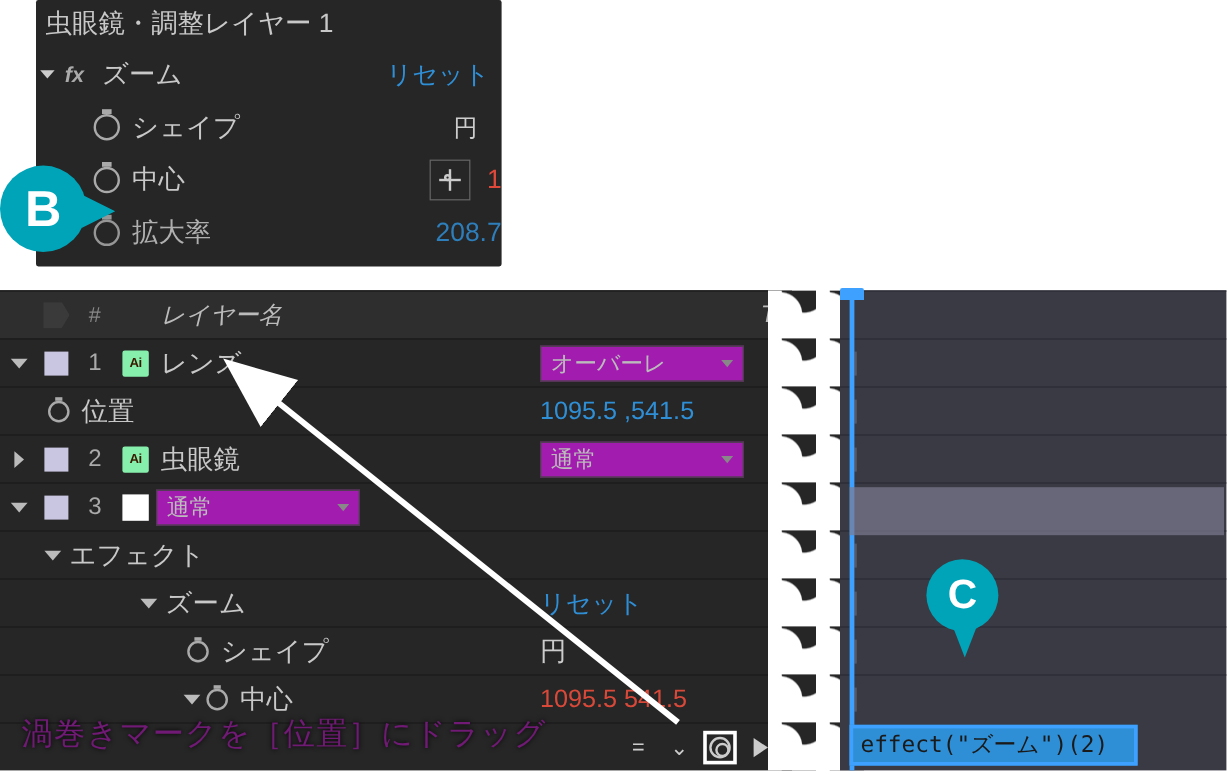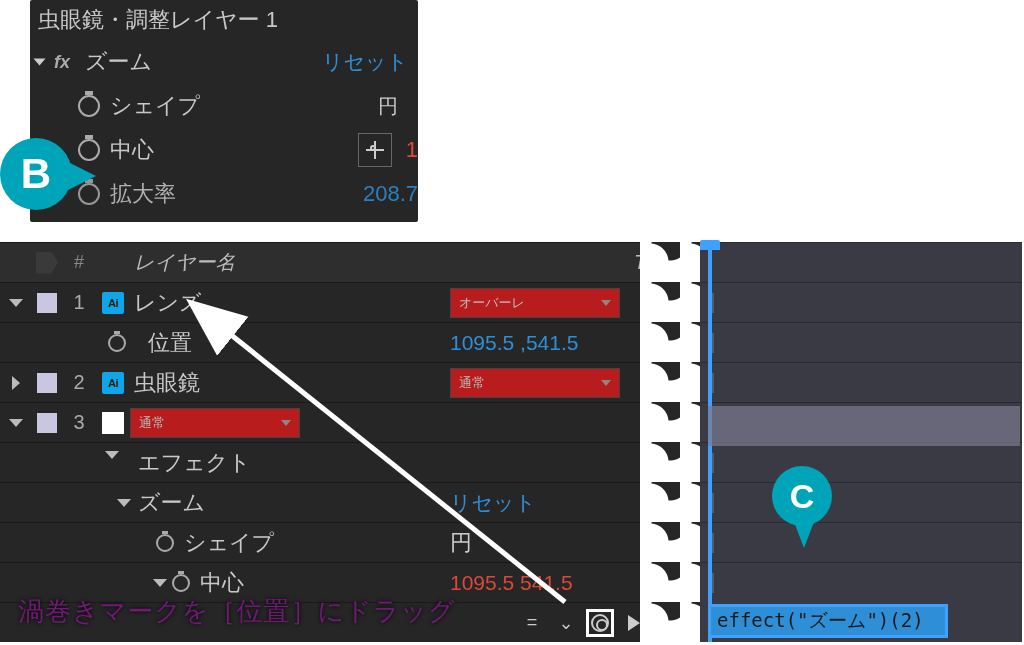--- a/index.html
+++ b/index.html
@@ -46,36 +46,36 @@
     left: 0; top: 242px;
     width: 660px; height: 400px;
     background: #262626;
   }
   .tl-row { display:flex; align-items:center; height:40px; border-top:1px solid #1a1a1a; }
   .tl-head { background:#2e2e2e; height:40px; }
   .col-twirl{ width:32px; display:flex; justify-content:center; }
   .col-check{ width:30px; display:flex; justify-content:center; }
   .col-num  { width:34px; text-align:center; color:#aaa; font-size:20px; }
   .col-icon { width:34px; display:flex; align-items:center; justify-content:center; }
-  .ai-icon  { width:22px;height:22px;background:#0ea5e9;border-radius:2px; display:flex;align-items:center;justify-content:center; font-size:11px; font-weight:bold; color:#3a1a00; letter-spacing:-0.5px;}
+  .ai-icon  { width:22px;height:22px;background:#86efac;border-radius:2px; display:flex;align-items:center;justify-content:center; font-size:11px; font-weight:bold; color:#3a1a00; letter-spacing:-0.5px;}
   .sq-white { width:22px;height:22px;background:#fff; }
   .col-name { flex:1 1 auto; color:#c8c8c8; font-size:22px; padding-left:4px; }
   .col-mode { width:170px; display:flex; align-items:center; gap:6px; }
-  .mode-box { flex:1; height:30px; background:#b91c1c; border:1px solid #444; display:flex; align-items:center; padding:0 8px; color:#bbb; font-size:13px; justify-content:space-between; }
+  .mode-box { flex:1; height:30px; background:#a21caf; border:1px solid #444; display:flex; align-items:center; padding:0 8px; color:#bbb; font-size:19px; justify-content:space-between; }
   .chev { display:inline-block; width:0;height:0; border-left:5px solid transparent; border-right:5px solid transparent; border-top:6px solid #888; }
   .col-t { width:40px; text-align:center; color:#aaa; }
   .tw-down { transform:rotate(90deg); }
   .tw-right{ }
   .tw { display:inline-block; width:0;height:0; border-left:8px solid #bbb; border-top:7px solid transparent; border-bottom:7px solid transparent; }
   .checkbox { width:20px;height:20px; background:#c9c6e2; }
   .tag-icon { width:22px;height:22px; background:#3a3a3a; clip-path: polygon(0 0, 70% 0, 100% 50%, 70% 100%, 0 100%); }
   .hash { color:#888; font-size:18px; }
   .header-label{ color:#bbb; font-size:20px;font-style:italic; }
 
-  .indent1{ padding-left:108px;gap:12px; }
+  .indent1{ padding-left:40px; }
   .indent2{ padding-left:120px; }
   .indent3{ padding-left:156px; }
 
   .stop-small { display:inline-block; width:18px;height:18px; border:2px solid #aaa; border-radius:50%; position:relative; margin-right:10px; vertical-align:-3px;}
   .stop-small::before{content:"";position:absolute;width:6px;height:3px;background:#aaa;top:-5px;left:4px;}
 
   .pos-value{ color:#2f8fd6; font-size:21px; }
   .pos-red  { color:#d9493a; font-size:21px; }
   .selected-layer{ outline:2px solid #ddd; background:#1b1b1b; height:28px; display:flex; align-items:center; padding:0 6px; }
 
@@ -258,21 +258,21 @@
     <div class="col-mode">
         <div class="mode-box">
       <span>通常</span>
       <span class="chev"></span>
     </div>
       </div>
     <div class="col-t"></div>
   </div>
 
   <div class="tl-row">
-    <div class="indent1" style="display:flex;align-items:flex-start;">
+    <div class="indent1" style="display:flex;align-items:center;">
       <span class="tw tw-down" style="margin-right:10px;"></span>
       <span>エフェクト</span>
     </div>
   </div>
 
   <div class="tl-row">
     <div class="indent2" style="display:flex;align-items:center;flex:1;">
       <span class="tw tw-down" style="margin-right:10px;"></span>
       <span>ズーム</span>
     </div>

